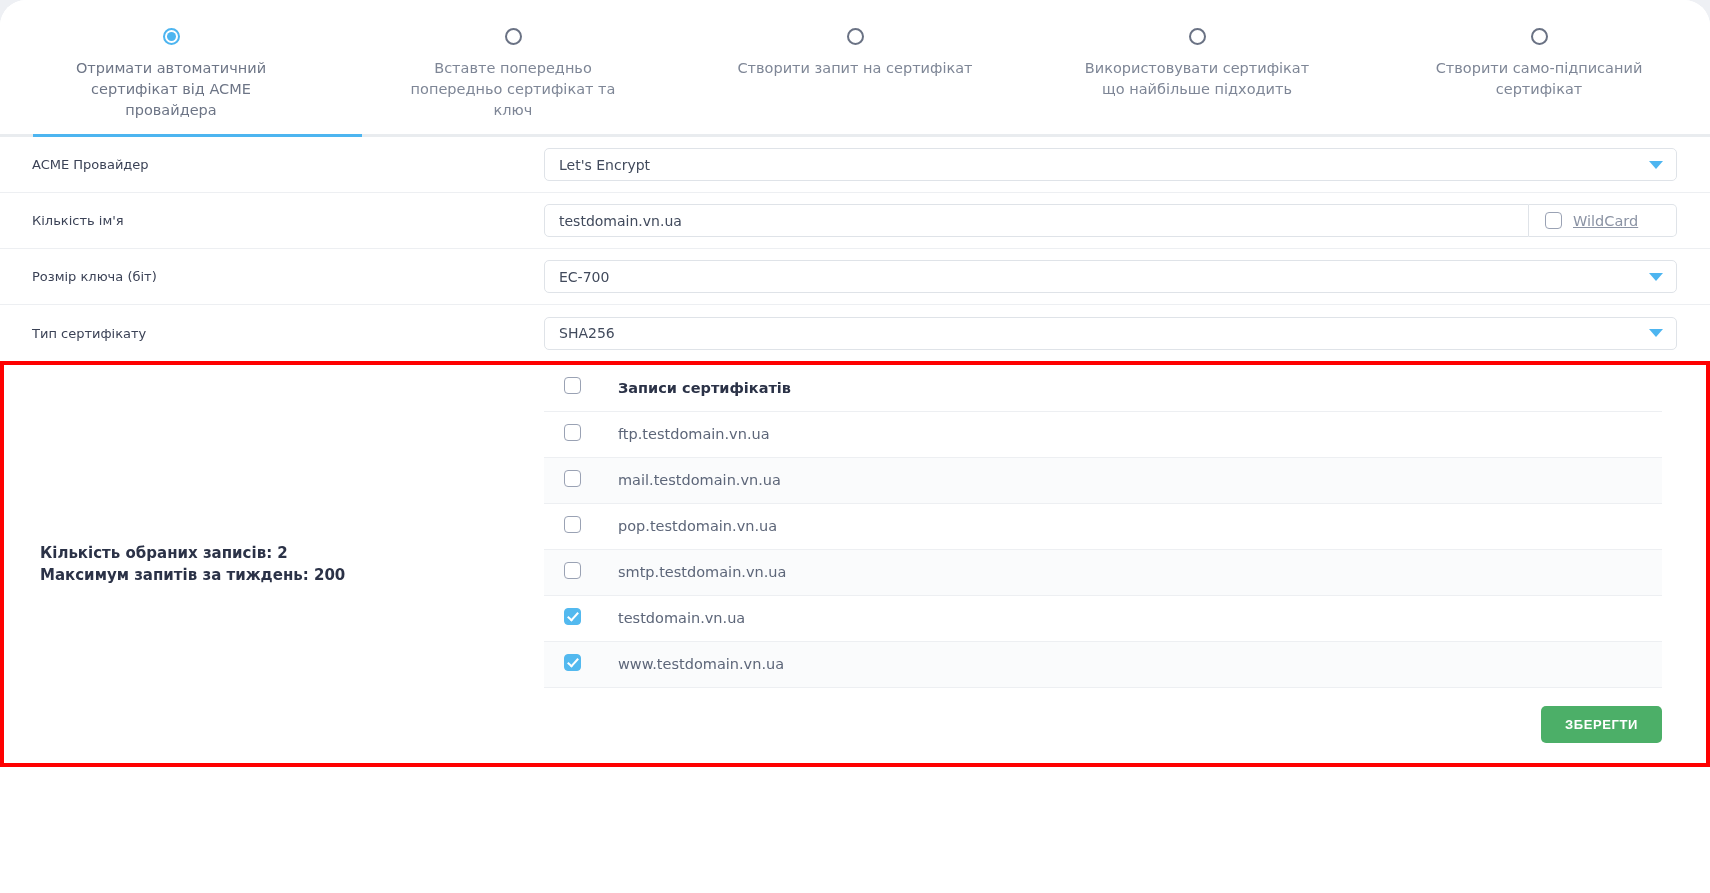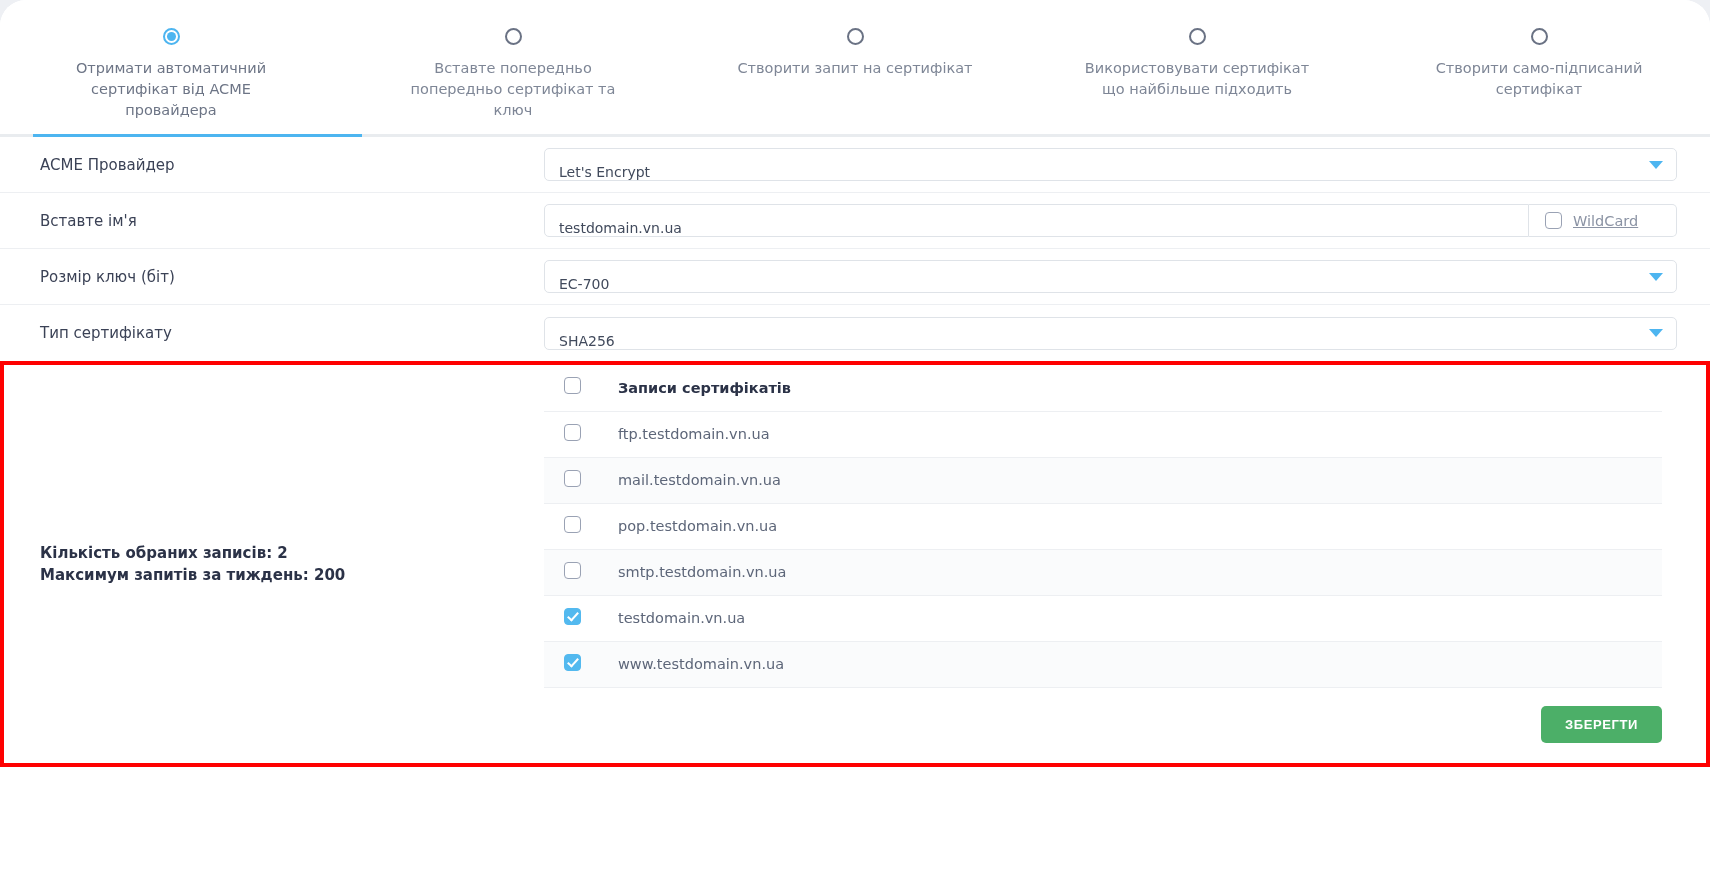--- a/index.html
+++ b/index.html
@@ -74,34 +74,34 @@
   .form-rows { width: 1710px; }
   .frow {
     display: flex;
     align-items: center;
     height: 56px;
     border-bottom: 1px solid #edeff2;
     padding: 0 33px 0 0;
   }
   .frow .flabel {
     width: 544px;
-    padding-left: 40px;
-    font-size: 15px;
+    padding-left: 32px;
+    font-size: 13px;
     color: #3b4256;
   }
   .fctl { flex: 1 1 auto; display: flex; align-items: center; }
 
   .select, .textinput {
     position: relative;
     height: 33px;
     border: 1px solid #dfe3e8;
     border-radius: 5px;
     background: #fff;
     display: flex;
-    align-items: flex-end;
+    align-items: center;
     padding: 0 14px;
     font-size: 14px;
     color: #414a5c;
     width: 100%;
   }
   .select { cursor: pointer; }
   .caret {
     position: absolute; right: 13px; top: 50%;
     transform: translateY(-50%);
     width: 0; height: 0;
@@ -253,36 +253,36 @@
       <div class="flabel">ACME Провайдер</div>
       <div class="fctl">
         <div class="select">
           <span>Let's Encrypt</span>
           <span class="caret"></span>
         </div>
       </div>
     </div>
 
     <div class="frow">
-      <div class="flabel">Вставте ім'я</div>
+      <div class="flabel">Кількість ім'я</div>
       <div class="fctl">
         <div class="cn-group">
           <div class="textinput">
             <span>testdomain.vn.ua</span>
           </div>
           <div class="wildcard">
             <span class="cbox"></span>
             <span class="wc-label">WildCard</span>
           </div>
         </div>
       </div>
     </div>
 
     <div class="frow">
-      <div class="flabel">Розмір ключ (біт)</div>
+      <div class="flabel">Розмір ключа (біт)</div>
       <div class="fctl">
         <div class="select">
           <span>EC-700</span>
           <span class="caret"></span>
         </div>
       </div>
     </div>
 
     <div class="frow" style="border-bottom:none;">
       <div class="flabel">Тип сертифікату</div>

